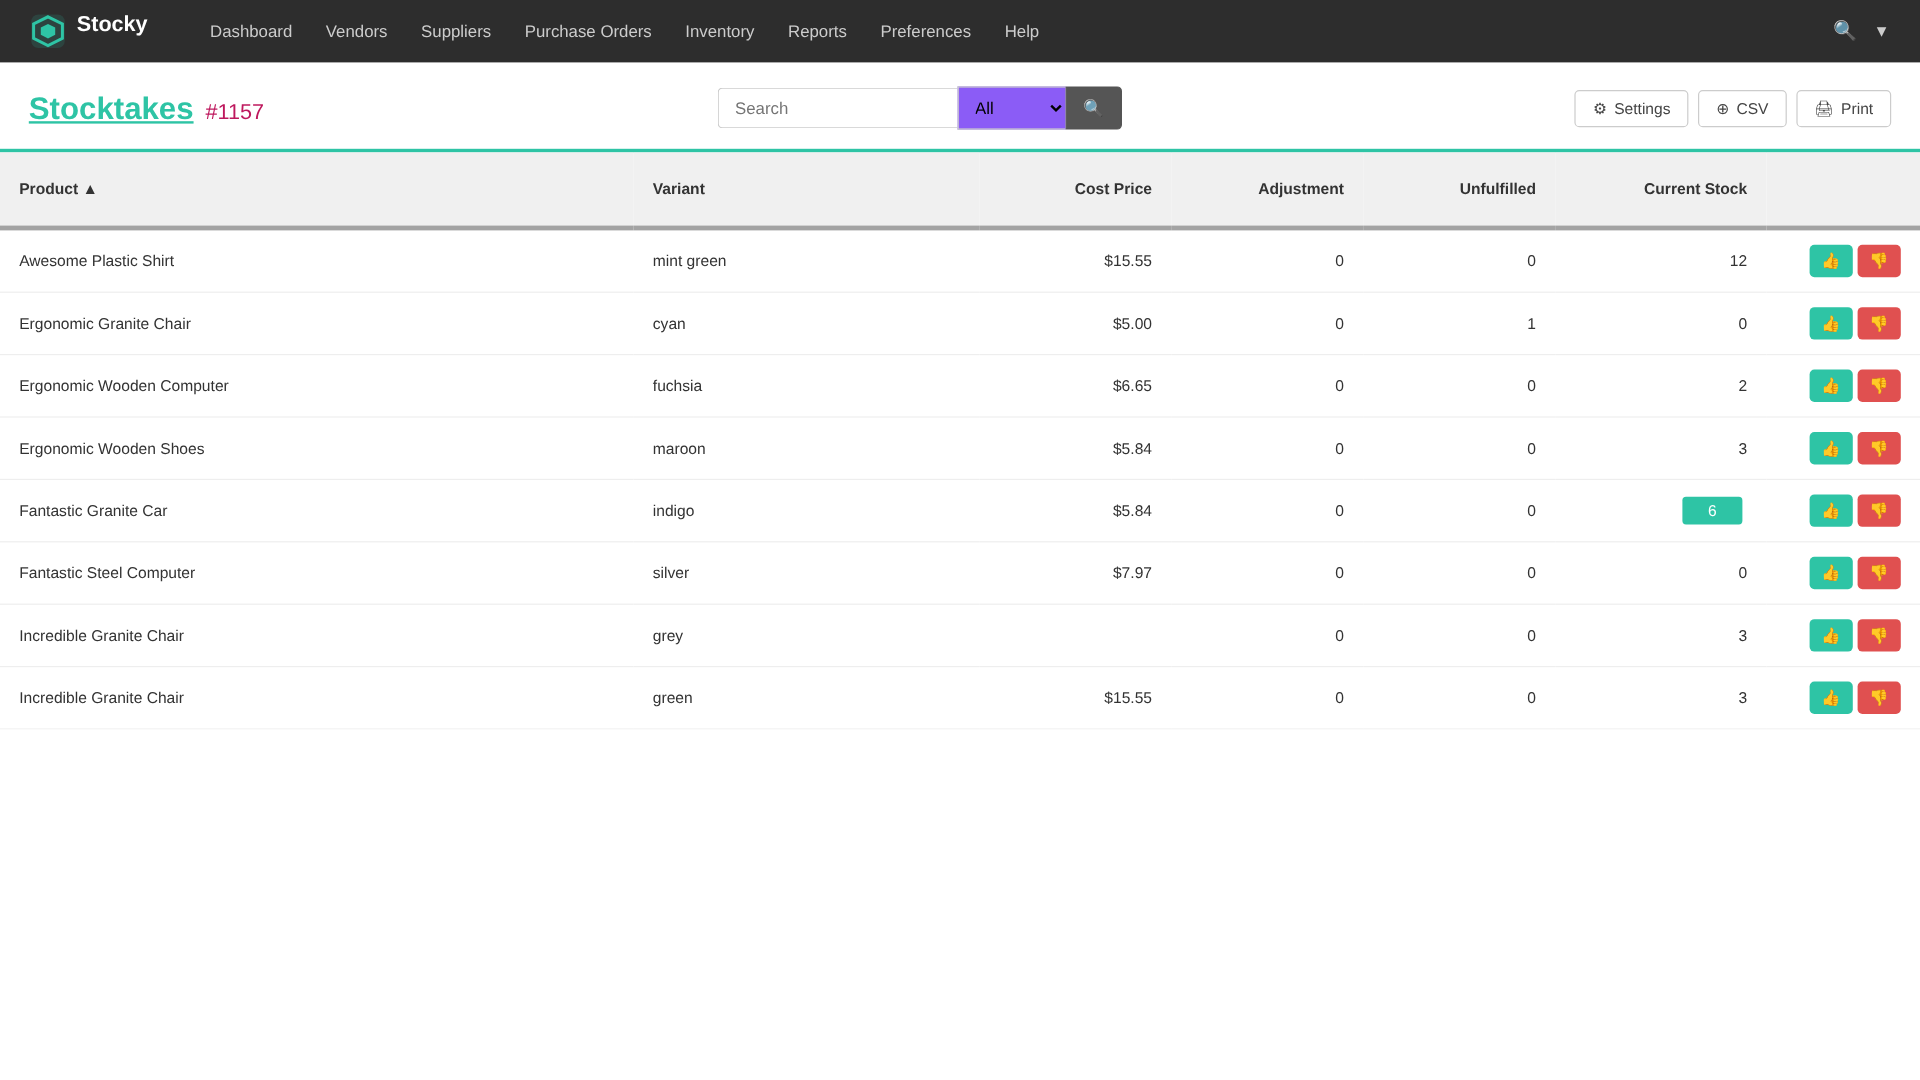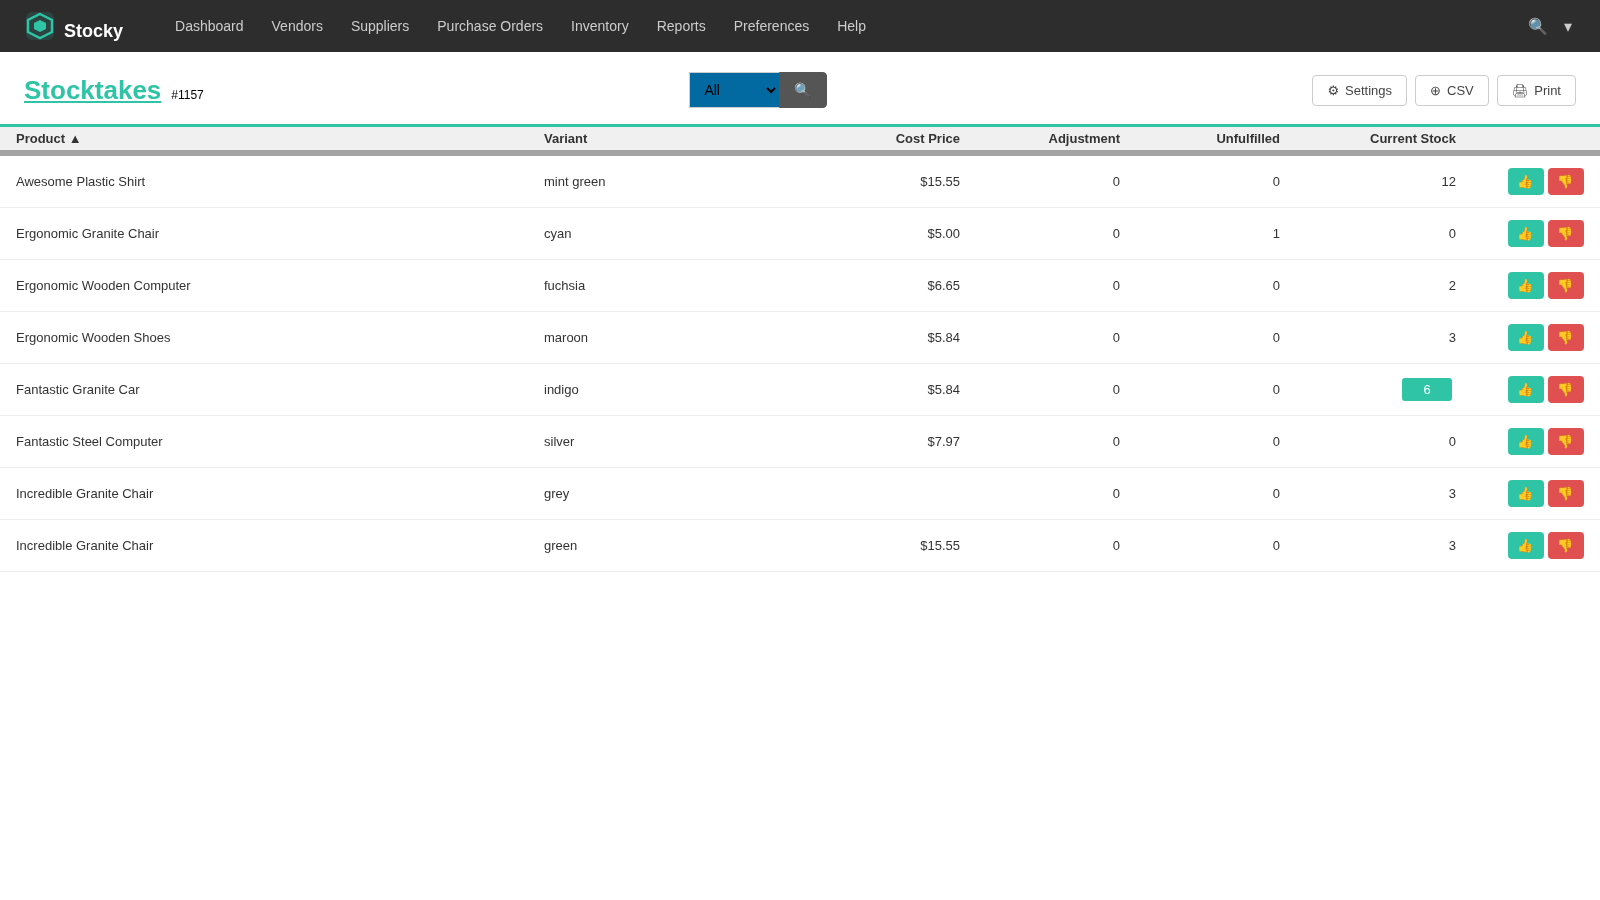--- a/index.html
+++ b/index.html
@@ -8,21 +8,21 @@
     
     .navbar {
       background: #2d2d2d;
       display: flex;
       align-items: center;
       padding: 0 24px;
       height: 52px;
     }
     .navbar-brand {
       display: flex;
-      align-items: flex-end;
+      align-items: flex-start;
       gap: 8px;
       margin-right: 40px;
     }
     .brand-logo {
       width: 32px;
       height: 32px;
     }
     .brand-name {
       color: #fff;
       font-size: 18px;
@@ -69,22 +69,22 @@
       align-items: baseline;
       gap: 10px;
     }
     .page-title {
       color: #2ec4a5;
       font-size: 26px;
       font-weight: 700;
       text-decoration: underline;
     }
     .page-subtitle {
-      color: #000000;
-      font-size: 12px;
+      color: #be185d;
+      font-size: 18px;
       text-align: right;
     }
     .search-group {
       display: flex;
       align-items: center;
       gap: 0;
     }
     .search-input {
       border: 1px solid #ccc;
       border-right: none;
@@ -93,21 +93,21 @@
       font-size: 14px;
       width: 200px;
       outline: none;
       color: #555;
     }
     .search-select {
       border: 1px solid #ccc;
       border-right: none;
       padding: 8px 10px;
       font-size: 14px;
-      background: #0369a1;
+      background: #8b5cf6;
       cursor: pointer;
       outline: none;
       height: 36px;
     }
     .search-btn {
       background: #555;
       border: 1px solid #555;
       border-radius: 0 4px 4px 0;
       color: #fff;
       padding: 8px 14px;
@@ -144,26 +144,26 @@
       padding: 0 0;
     }
     table {
       width: 100%;
       border-collapse: collapse;
     }
     thead tr {
       background: #f0f0f0;
     }
     th {
-      padding: 4px 16px;
+      padding: 23px 16px;
       text-align: left;
       font-weight: 600;
       font-size: 13px;
       color: #333;
-      border-bottom: 6px solid #a3a3a3;
+      border-bottom: 4px solid #a3a3a3;
     }
     th.right, td.right {
       text-align: right;
     }
     td {
       padding: 12px 16px;
       border-bottom: 1px solid #eee;
       font-size: 13px;
       color: #333;
     }
@@ -238,20 +238,21 @@
   </div>
 </nav>
 
 <div class="page-header">
   <div class="page-title-group">
     <span class="page-title">Stocktakes</span>
     <span class="page-subtitle">#1157</span>
   </div>
 
   <div class="search-group">
+    <input class="search-input" type="text" placeholder="Search" style="">
     <select class="search-select">
       <option>All</option>
       <option>Product</option>
       <option>Variant</option>
       <option>SKU</option>
     </select>
     <button class="search-btn">🔍</button>
   </div>
 
   <div class="action-buttons">

